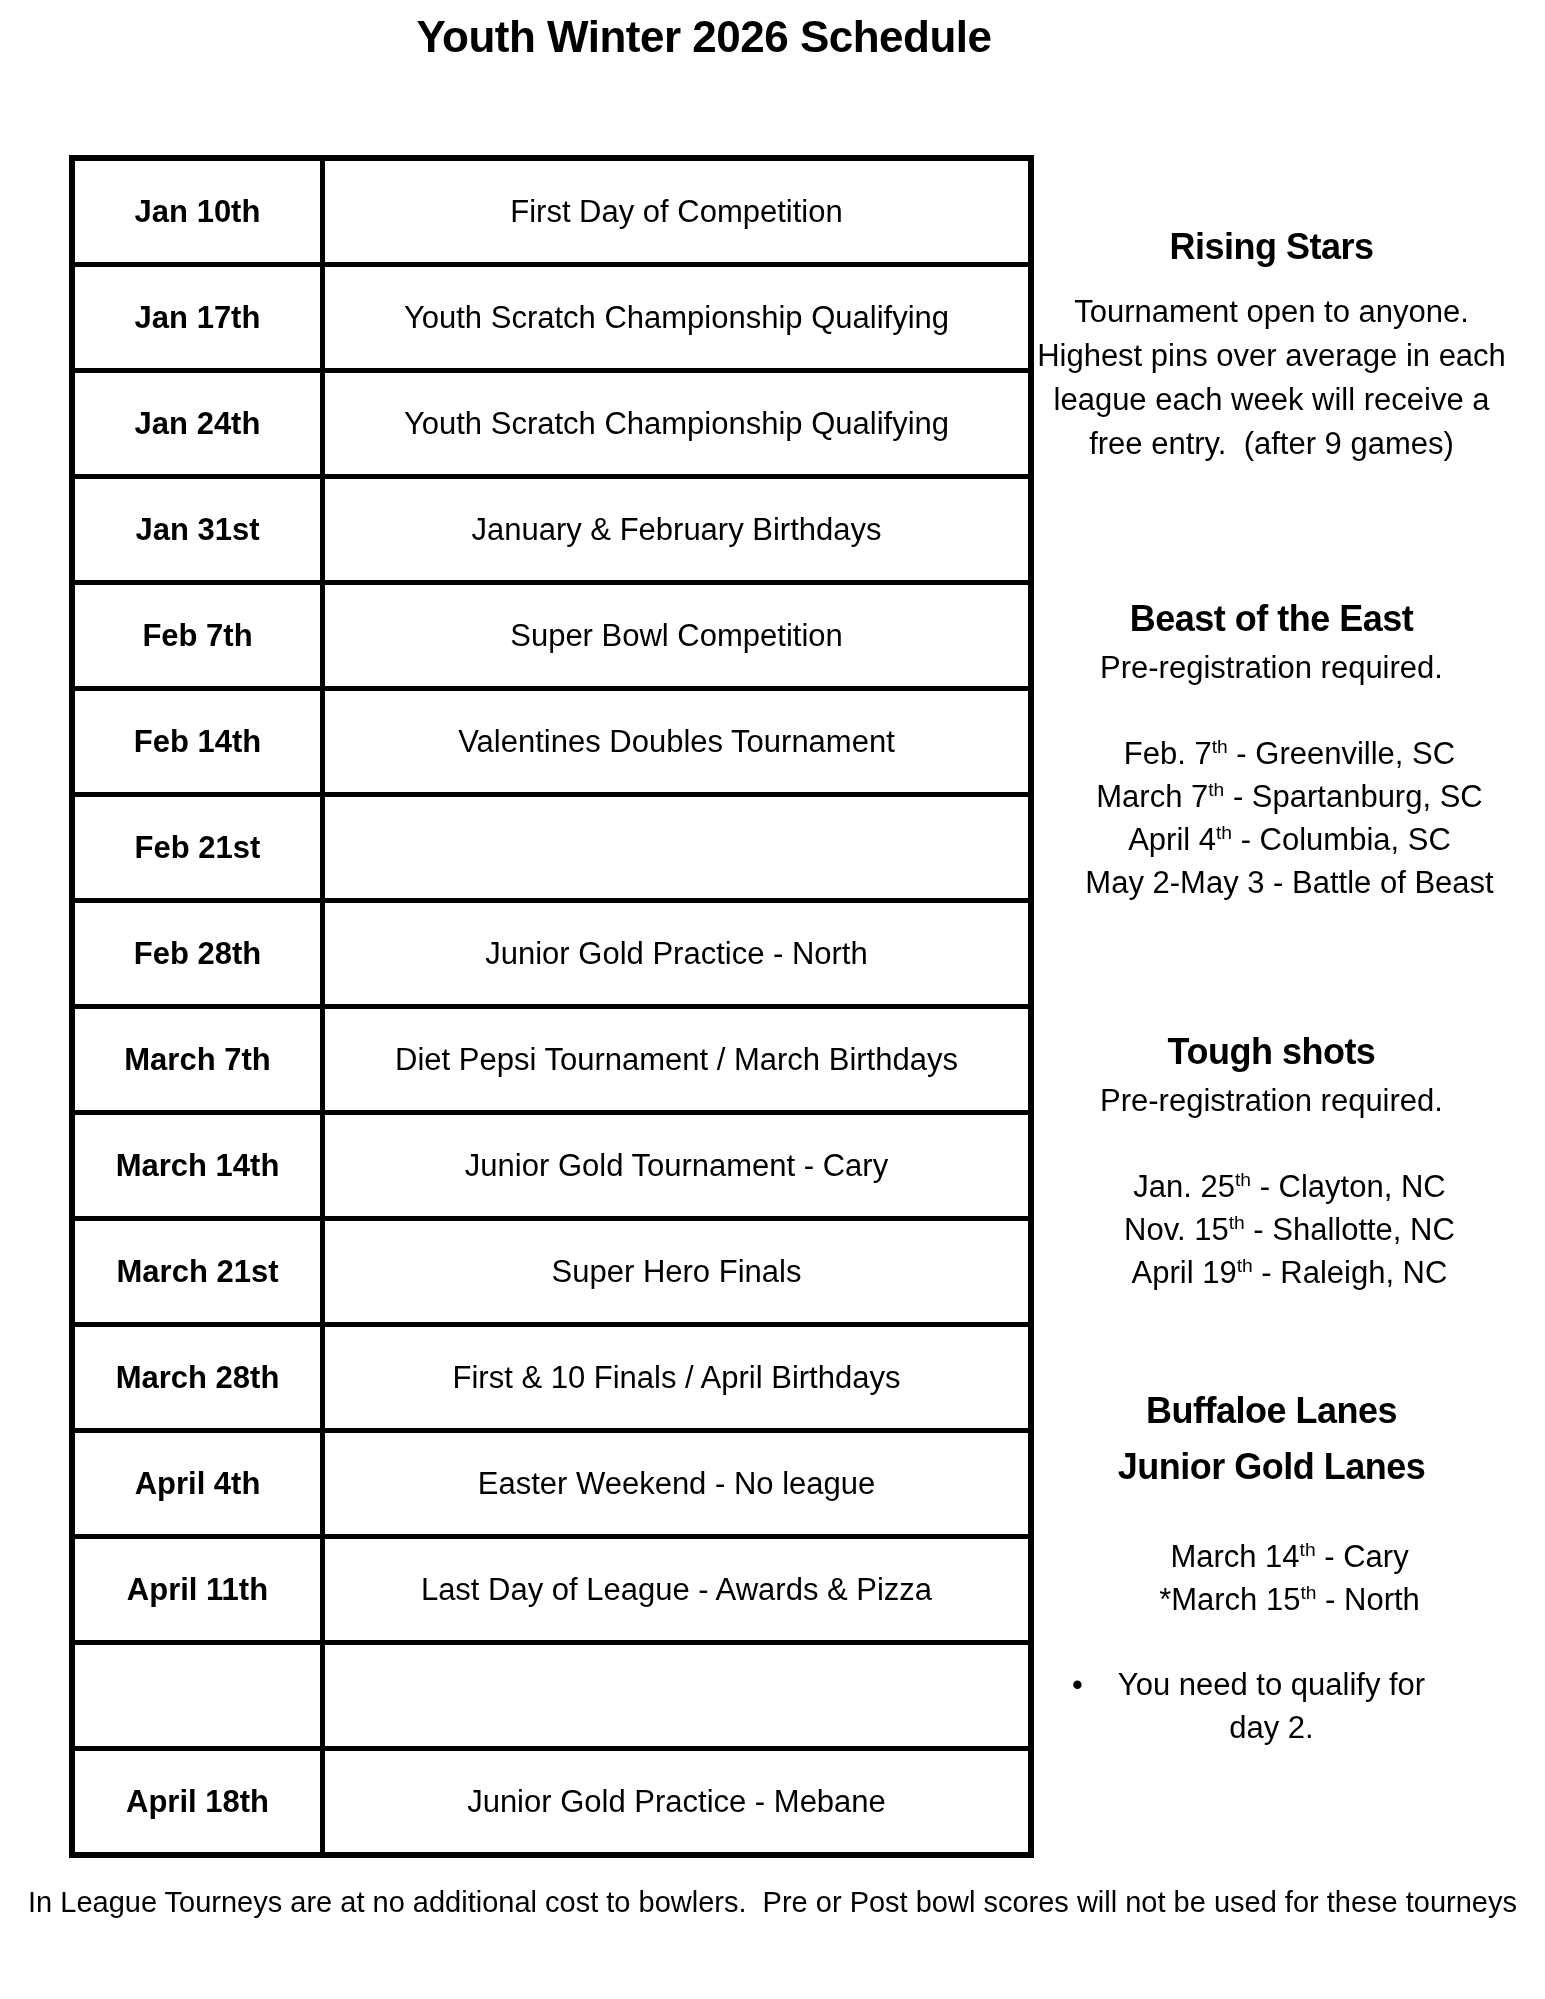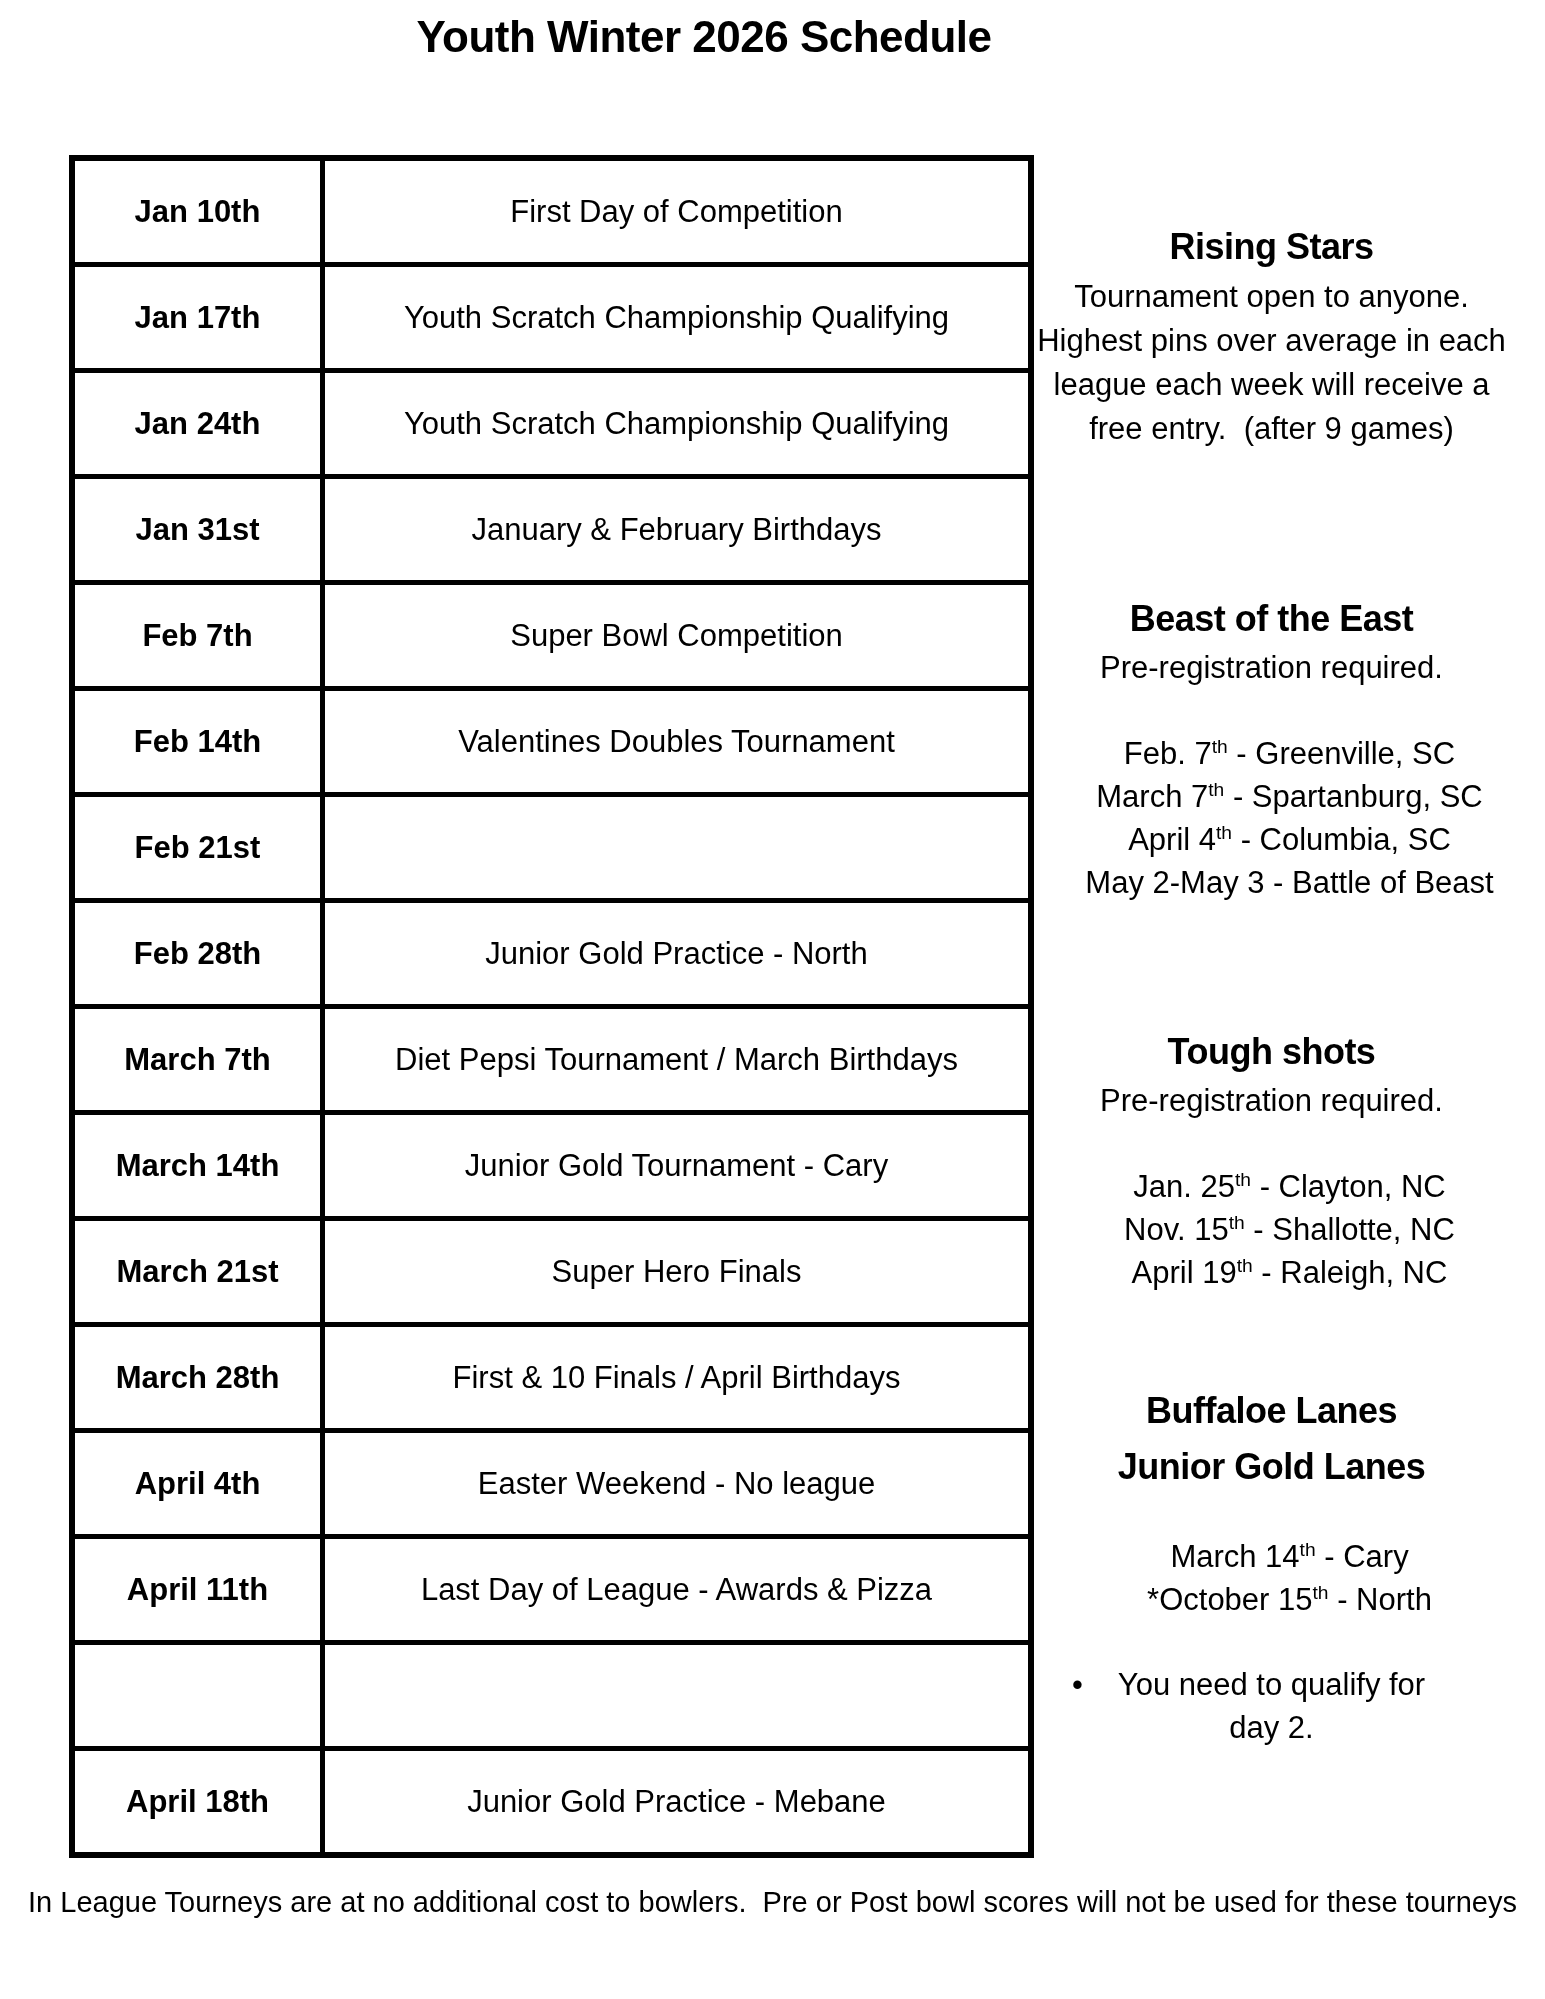--- a/index.html
+++ b/index.html
@@ -56,21 +56,21 @@
     font-size: 36px;
     font-weight: 700;
     line-height: 54px;
     letter-spacing: -0.5px;
   }
   .side-title.two-line { line-height: 56px; }
   .side-body { font-size: 31px; line-height: 44px; }
   .side-body.tight { line-height: 43px; margin-left: 36px; }
   .spacer-lg { height: 42px; }
   .spacer-md { height: 40px; }
-  .body-gap { margin-top: 1px; }
+  .body-gap { margin-top: 16px; }
   sup { font-size: 0.62em; line-height: 0; }
 
   .bullet-block { position: relative; font-size: 31px; line-height: 43px; }
   .bullet-dot {
     position: absolute;
     left: 74px; top: 0;
     line-height: 43px;
     font-size: 31px;
   }
 
@@ -194,21 +194,21 @@
 </div>
 
 <div class="side-section" style="top:1383px">
   <div class="side-title two-line">
     <div>Buffaloe Lanes</div>
     <div>Junior Gold Lanes</div>
   </div>
   <div class="spacer-md"></div>
   <div class="side-body tight">
     <div><span>March 14</span><sup>th</sup><span class="keepws"> - Cary</span></div>
-    <div><span>*October 15</span><sup>th</sup><span class="keepws"> - North</span></div>
+    <div><span>*March 15</span><sup>th</sup><span class="keepws"> - North</span></div>
   </div>
   <div class="spacer-lg"></div>
   <div class="bullet-block">
     <span class="bullet-dot">•</span>
     <div>You need to qualify for</div>
     <div>day 2.</div>
   </div>
 </div>
 
 <div class="page-footer keepws">In League Tourneys are at no additional cost to bowlers.  Pre or Post bowl scores will not be used for these tourneys</div>

